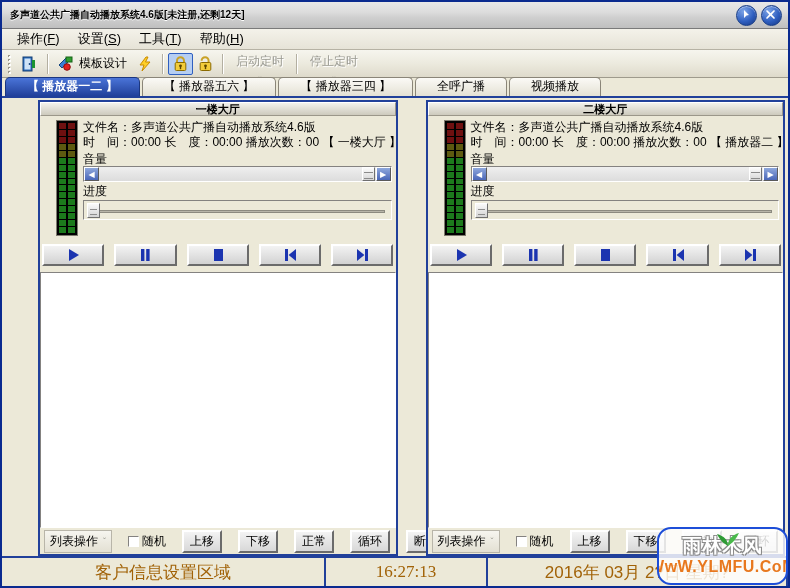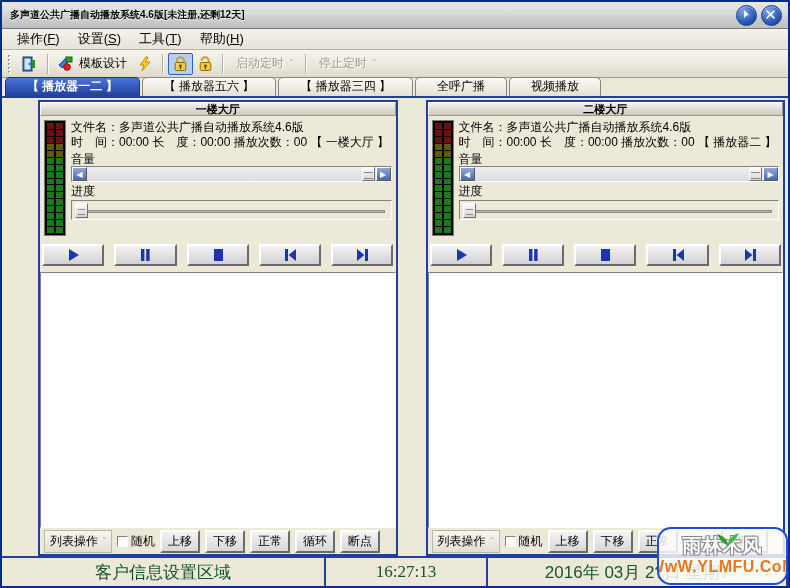--- a/index.html
+++ b/index.html
@@ -71,20 +71,21 @@
     gap:3px;padding:0 4px;border:1px solid transparent;border-radius:2px;
     font-size:12px;color:#000;cursor:default;box-sizing:border-box;
   }
   .tb-btn.pressed{
     border:1px solid #2f5fc0;background:#b6cef2;
   }
   .dropbtn{
     height:22px;display:flex;align-items:center;gap:6px;padding:0 8px;
     font-size:12px;color:#9a9a92;text-shadow:1px 1px 0 #ffffff;cursor:default;
     white-space:nowrap;
+    flex-direction:column;
   }
   .chev{font-size:9px;line-height:1;color:#9a9a92;}
   
   .tabstrip{
     flex:0 0 20px;height:20px;background:#ece9d8;
     display:flex;align-items:flex-end;padding-left:3px;
     border-bottom:2px solid #21409a;box-sizing:border-box;
   }
   .tab{
     height:18px;line-height:17px;padding:0 21px;margin-right:2px;
@@ -111,21 +112,21 @@
   }
   .panel-mid{width:28px;flex:0 0 28px;}
   .panel-title{
     height:14px;flex:0 0 14px;
     background:linear-gradient(to bottom,#f2f1ec,#cdcabd);
     border:1px solid #ffffff;border-right-color:#9b978a;border-bottom-color:#9b978a;
     font-size:11px;font-weight:bold;text-align:center;line-height:13px;color:#000;
     box-sizing:border-box;
   }
   .panel-top{
-    padding:4px 4px 3px 4px;display:flex;gap:5px;
+    padding:4px 4px 3px 16px;display:flex;gap:5px;
     background:#ece9d8;box-sizing:border-box;
   }
   
   .vu{
     width:22px;flex:0 0 22px;height:116px;background:#000;
     display:flex;gap:2px;padding:2px 2px;box-sizing:border-box;
     border:1px solid #7d7a6e;
   }
   .vu-col{flex:1;display:flex;flex-direction:column;gap:1px;}
   .vu-seg{flex:1;}
@@ -186,21 +187,21 @@
     display:flex;align-items:center;justify-content:center;
     box-sizing:border-box;cursor:default;
   }
   
   .list{
     flex:1;background:#fff;border:1px solid;
     border-color:#848280 #fff #fff #848280;margin:0 0 0 0;min-height:0;
     box-sizing:border-box;
   }
   .panel-bottom{
-    flex:0 0 26px;height:26px;display:flex;align-items:center;gap:5px;
+    flex:0 0 26px;height:26px;display:flex;align-items:center;gap:16px;
     padding:2px 4px;box-sizing:border-box;background:#ece9d8;
   }
   .listop{
     display:flex;align-items:center;gap:5px;padding:2px 5px;
     border:1px solid #b8b5a9;background:linear-gradient(to bottom,#f6f5ef,#e3e0d3);
     font-size:12px;color:#000;white-space:nowrap;cursor:default;
   }
   .chk{display:flex;align-items:center;gap:3px;font-size:12px;white-space:nowrap;cursor:default;}
   .chkbox{
     width:11px;height:11px;background:#fff;
@@ -213,21 +214,21 @@
     border:2px solid;border-color:#fff #6b6b6b #6b6b6b #fff;
     box-sizing:border-box;color:#000;
   }
   
   .statusbar{
     flex:0 0 30px;height:30px;display:flex;align-items:stretch;
     border-top:2px solid #21409a;background:#ece9d8;box-sizing:border-box;
   }
   .status-cell{
     display:flex;align-items:center;justify-content:center;
-    font-size:17px;color:#14532d;white-space:nowrap;
+    font-size:17px;color:#a16207;white-space:nowrap;
     border-right:2px solid #21409a;box-sizing:border-box;
   }
   .sc1{flex:0 0 324px;}
   .sc2{flex:0 0 162px;font-family:"Liberation Serif","DejaVu Serif",serif;}
   .sc3{flex:1;}
   
   .watermark{
     position:absolute;left:655px;top:525px;width:131px;height:58px;
     background:rgba(255,255,255,.82);
     border:2px solid #1d4ed8;border-radius:14px;

